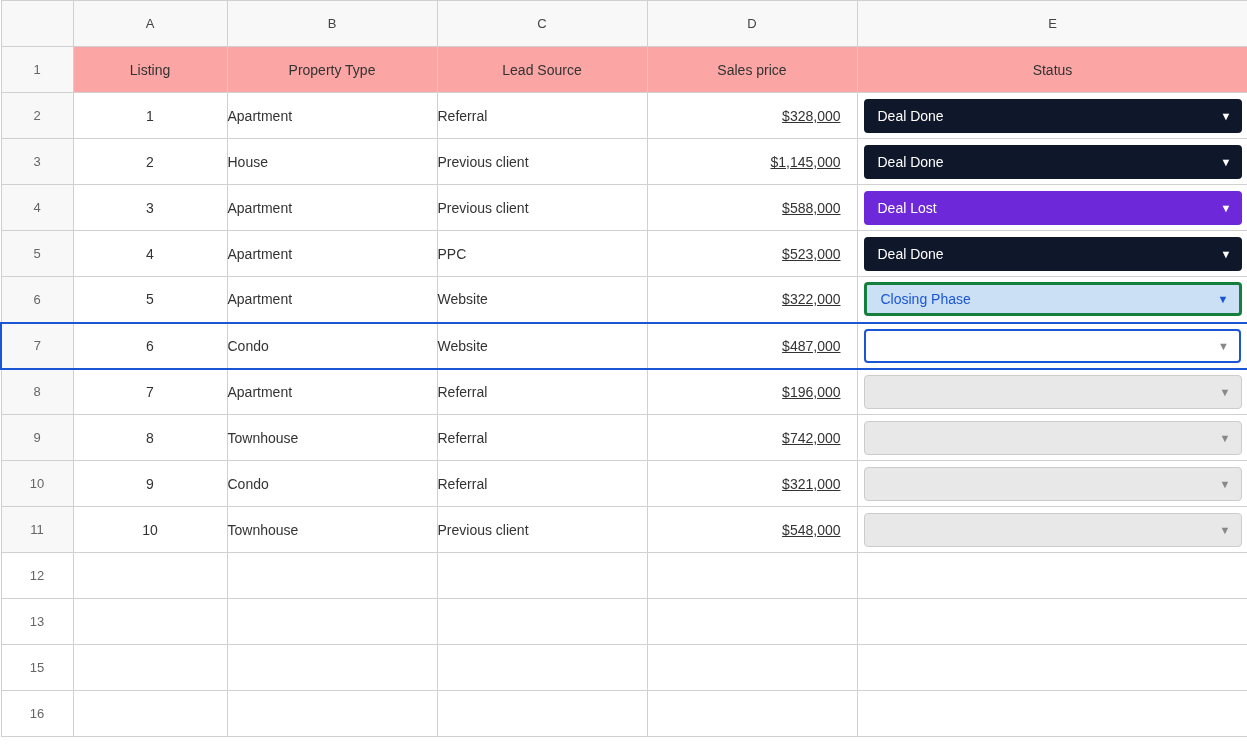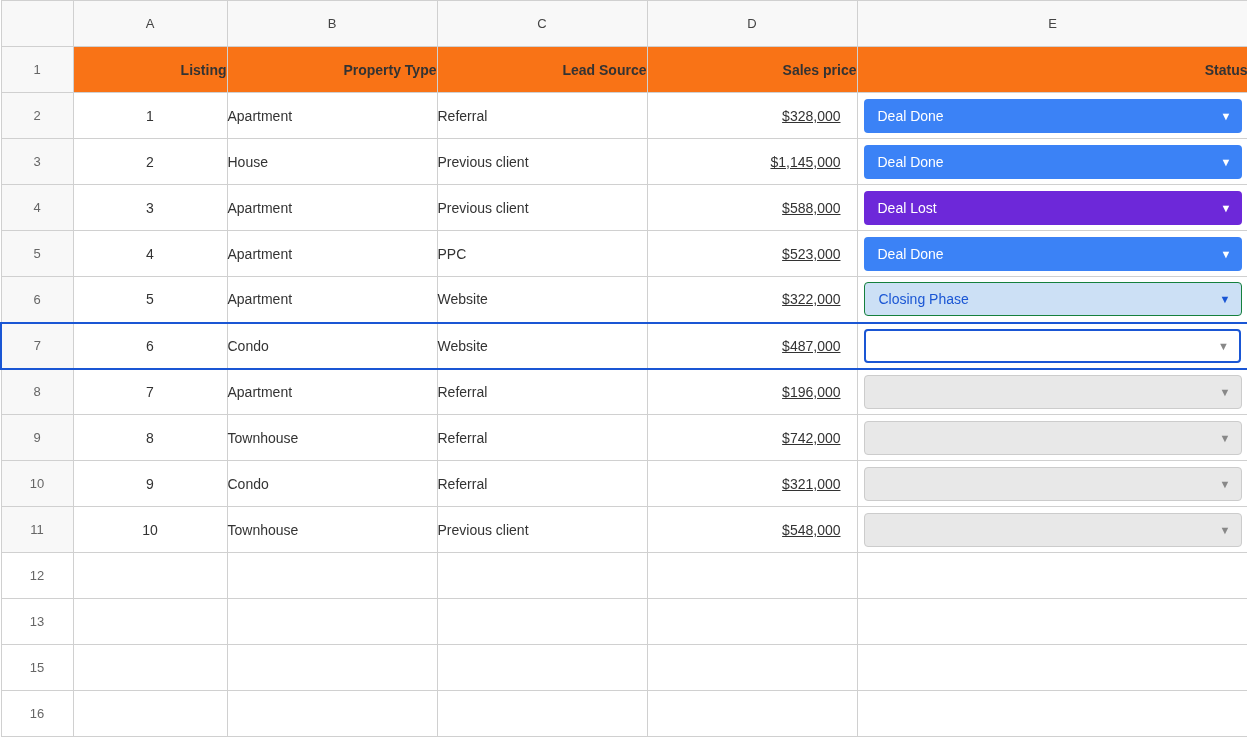--- a/index.html
+++ b/index.html
@@ -81,33 +81,33 @@
       border-radius: 4px;
       padding: 0 10px 0 14px;
       font-size: 14px;
       font-weight: 500;
       cursor: pointer;
       border: none;
       outline: none;
     }
 
     .status-btn.deal-done {
-      background: #3b82f6;
+      background: #0f172a;
       color: #fff;
     }
 
     .status-btn.deal-lost {
       background: #6d28d9;
       color: #fff;
     }
 
     .status-btn.closing-phase {
       background: #cce0f5;
       color: #1a56d4;
-      border: 1px solid #15803d;
+      border: 3px solid #15803d;
     }
 
     .status-btn.empty {
       background: #e8e8e8;
       color: #999;
       border: 1px solid #ccc;
     }
 
     .status-btn.empty-active {
       background: #fff;
@@ -142,24 +142,24 @@
     .col-header th {
       background: #f8f8f8;
       font-weight: normal;
       font-size: 13px;
       text-align: center;
       color: #444;
     }
 
     
     .data-header th {
-      background: #f97316;
-      font-weight: bold;
+      background: #fca5a5;
+      font-weight: normal;
       font-size: 14px;
-      text-align: right;
+      text-align: center;
     }
 
     
     .row-7 td {
       border-top: 2px solid #1a56d4;
       border-bottom: 2px solid #1a56d4;
     }
     .row-7 td:last-child {
       border-right: 2px solid #1a56d4;
     }

